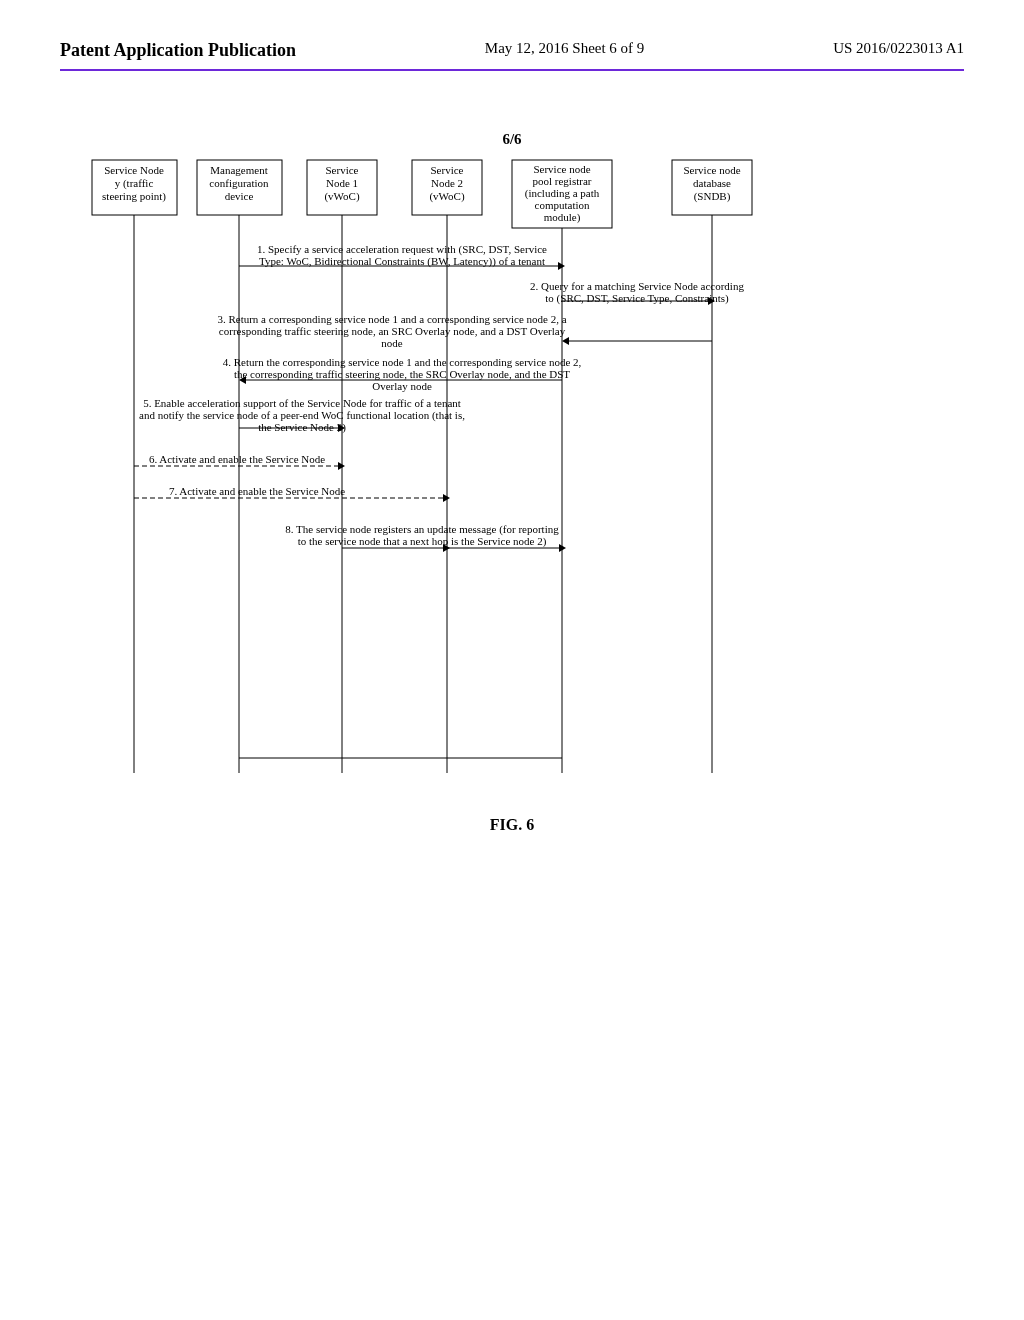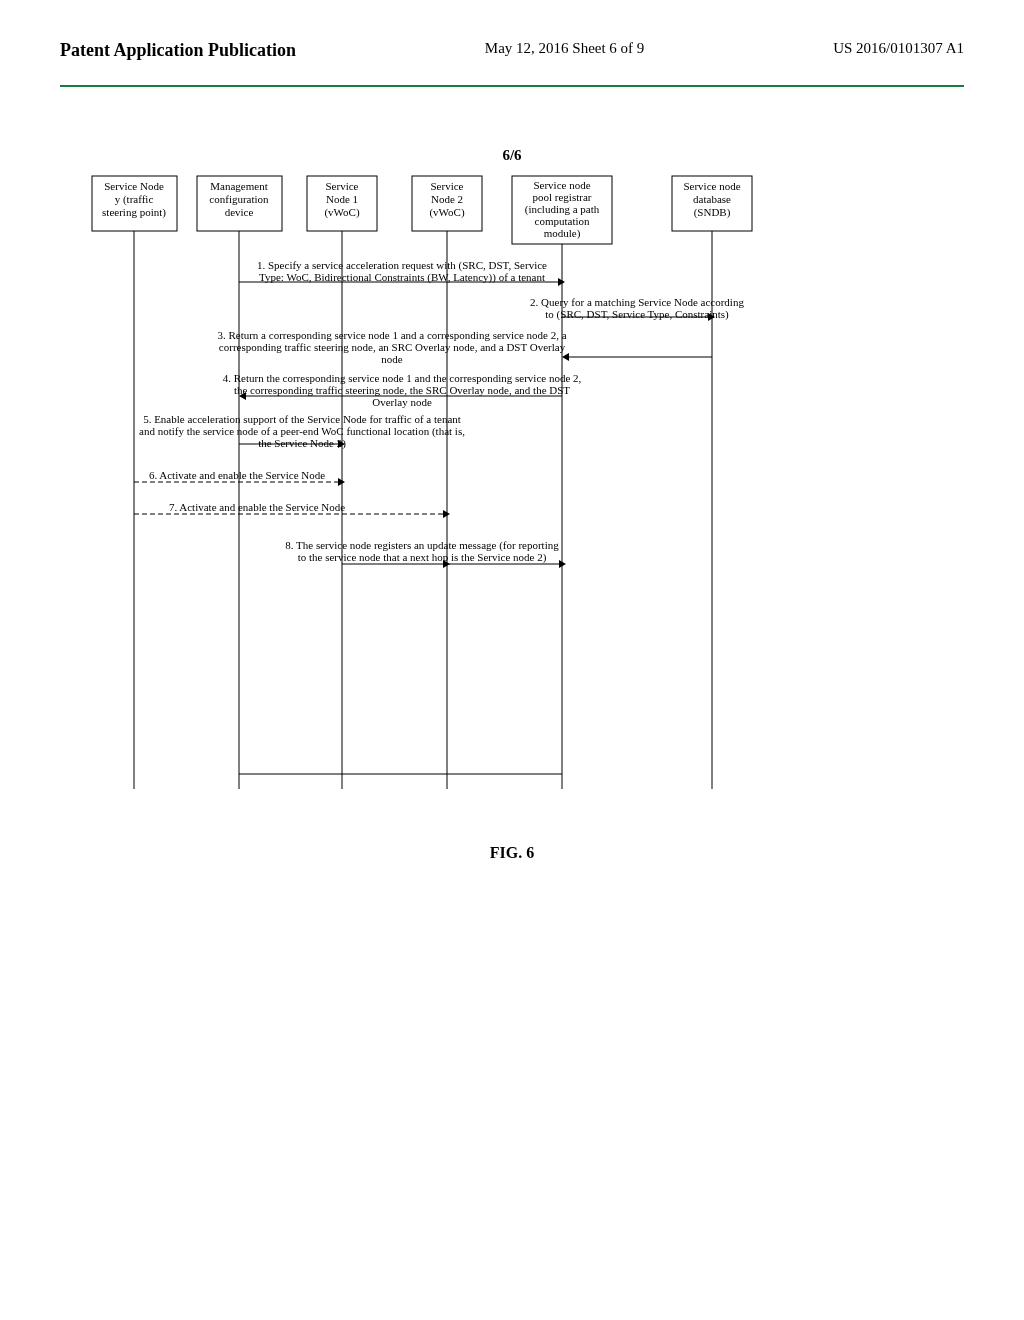--- a/index.html
+++ b/index.html
@@ -18,22 +18,22 @@
       background: #fff;
       padding: 40px 60px;
       position: relative;
     }
 
     .header {
       display: flex;
       justify-content: space-between;
       align-items: flex-start;
       margin-bottom: 60px;
-      border-bottom: 2px solid #15803d;
-      padding-bottom: 24px;
+      border-bottom: 2px solid #6d28d9;
+      padding-bottom: 8px;
     }
 
     .header-left {
       font-weight: bold;
       font-size: 18px;
     }
 
     .header-center {
       font-size: 15px;
       text-align: right;
@@ -47,32 +47,32 @@
     .seq-wrapper {
       position: relative;
       width: 860px;
       margin: 0 auto;
     }
 
     .fig-caption {
       text-align: center;
       font-size: 16px;
       font-weight: bold;
-      margin-top: 36px;
+      margin-top: 24px;
     }
   </style>
 </head>
 <body>
 
 <div class="page">
 
   <div class="header">
     <div class="header-left">Patent Application Publication</div>
     <div class="header-center">May 12, 2016    Sheet 6 of 9</div>
-    <div class="header-right">US 2016/0101307 A1</div>
+    <div class="header-right">US 2016/0223013 A1</div>
   </div>
 
   <div style="text-align:center; font-size:15px; font-weight:bold; margin-bottom:10px; margin-top:10px;">6/6</div>
 
   <div class="seq-wrapper">
     <svg width="860" height="630" viewBox="0 0 860 630" xmlns="http://www.w3.org/2000/svg" style="font-family: 'Times New Roman', Times, serif; font-size: 11px;">
 
       <rect x="10" y="2" width="85" height="55" fill="white" stroke="black" stroke-width="1"></rect>
       <text x="52" y="16" text-anchor="middle" font-size="11">Service Node</text>
       <text x="52" y="29" text-anchor="middle" font-size="11">y (traffic</text>

